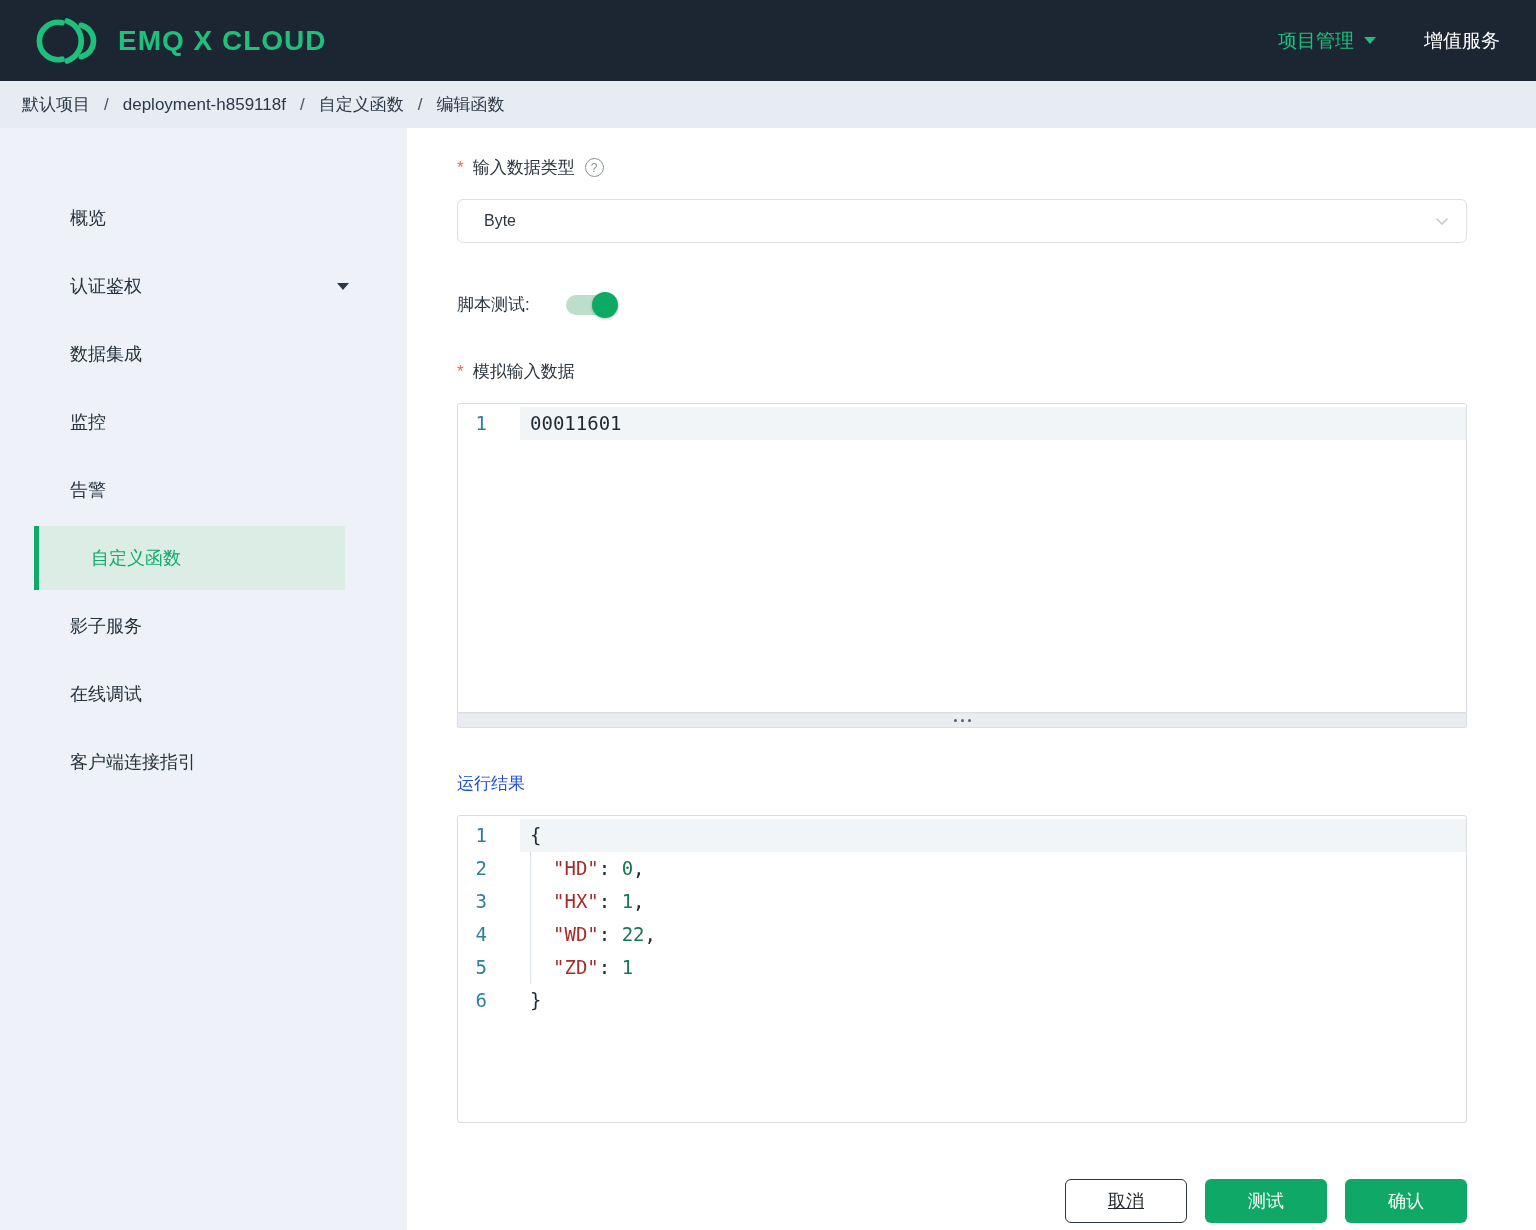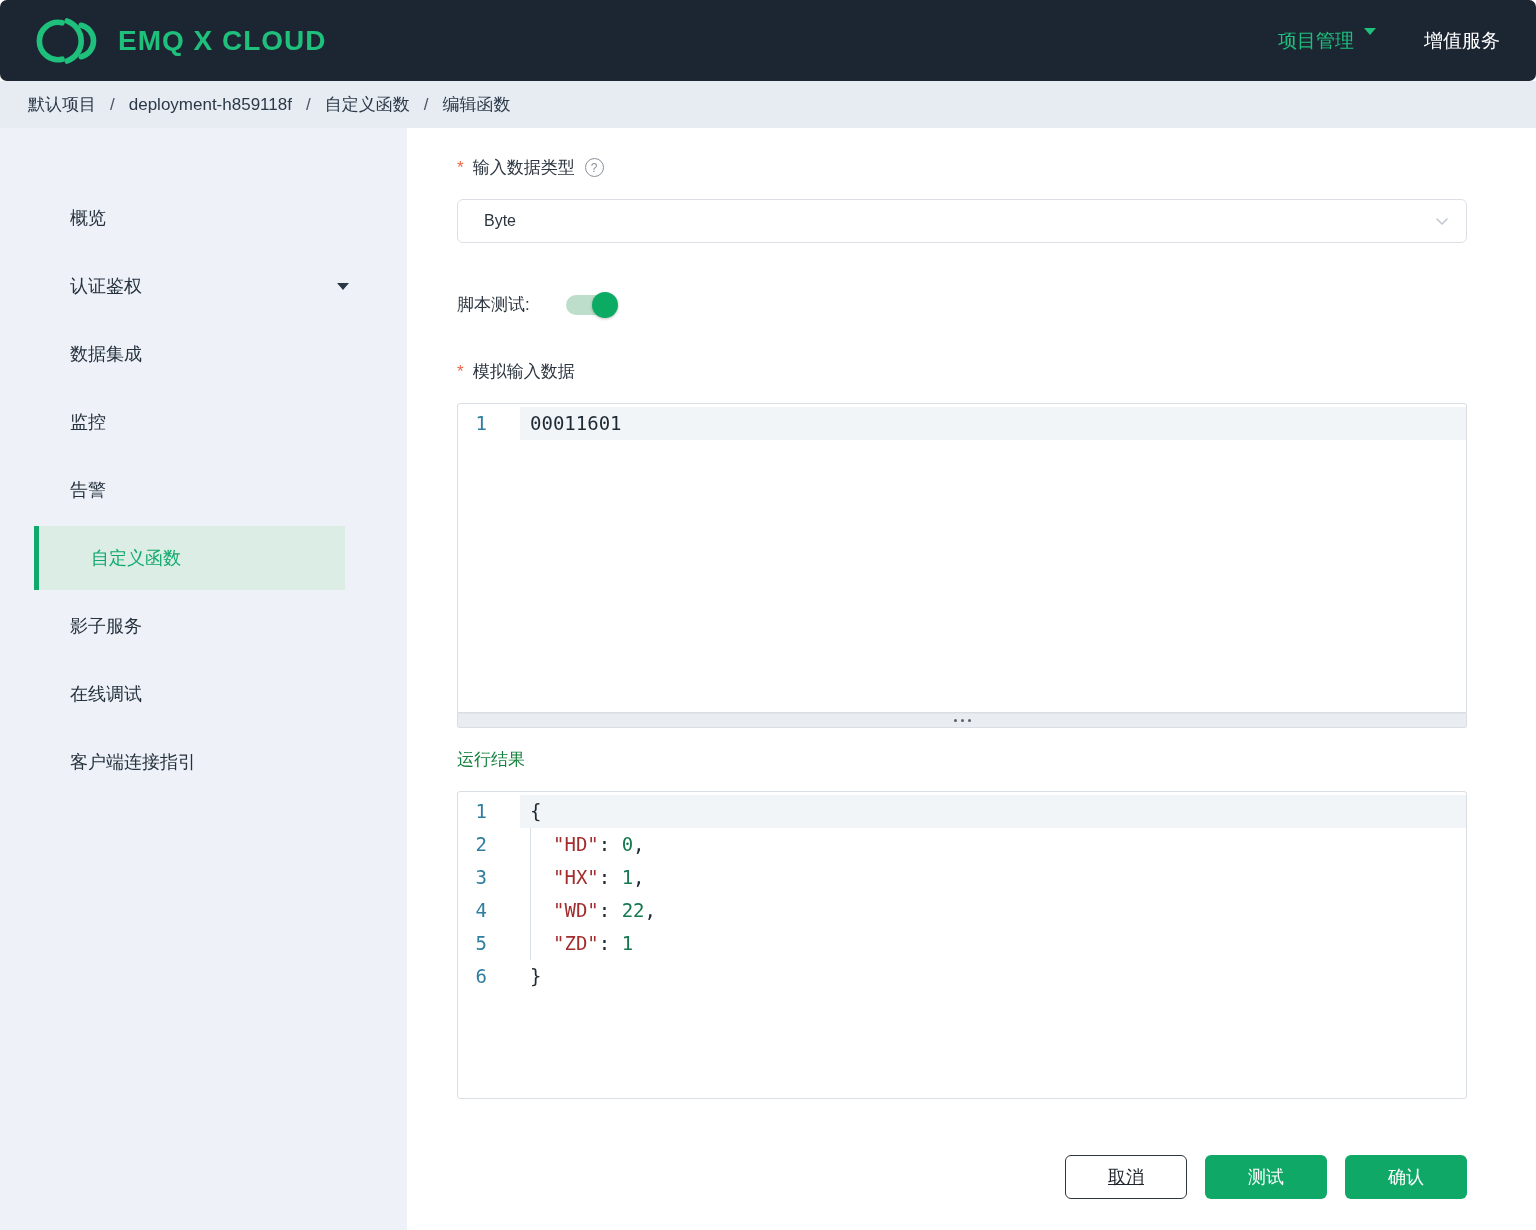--- a/index.html
+++ b/index.html
@@ -1,30 +1,30 @@
 <!DOCTYPE html>
 <html><head>
 <meta charset="utf-8">
 <style>
   * { margin:0; padding:0; box-sizing:border-box; }
   html,body { width:1536px; height:1230px; overflow:hidden; }
   body { font-family:"Liberation Sans","DejaVu Sans",sans-serif; background:#ffffff; color:#2B3540; }
   .page { width:1536px; height:1230px; display:flex; flex-direction:column; }
 
   
-  .header { height:81px; flex-shrink:0; background:#1C2633; display:flex; align-items:center; padding:0 36px;border-radius:7px; }
+  .header { height:81px; flex-shrink:0; background:#1C2633; display:flex; align-items:center; padding:0 36px; }
   .logo { display:flex; align-items:center; }
   .brand { margin-left:16px; font-size:28px; font-weight:700; letter-spacing:1px; color:#1EC07C; }
   .header-right { margin-left:auto; display:flex; align-items:center; gap:48px; }
-  .project-menu { display:flex; gap:10px; color:#1EC07C; font-size:19px; cursor:pointer; }
+  .project-menu { display:flex; align-items:center; gap:10px; color:#1EC07C; font-size:19px; cursor:pointer; }
   .caret-down-green { width:0; height:0; border-left:6px solid transparent; border-right:6px solid transparent; border-top:7px solid #1EC07C; }
   .value-services { color:#ffffff; font-size:19px; cursor:pointer; }
 
   
-  .breadcrumb { height:47px; flex-shrink:0; background:#E7ECF3; display:flex; align-items:center; padding-left:28px; font-size:17px; color:#2B3848; }
+  .breadcrumb { height:47px; flex-shrink:0; background:#E7ECF3; display:flex; align-items:center; padding-left:22px; font-size:17px; color:#2B3848; }
   .crumb { cursor:pointer; }
   .crumb-sep { margin:0 14px; color:#4A5664; }
 
   
   .layout { flex:1; display:flex; min-height:0; }
   .sidebar { width:407px; flex-shrink:0; background:#EEF2F8; padding-top:56px; }
   .side-item { height:68px; display:flex; align-items:center; padding-left:70px; font-size:18px; color:#25313D; cursor:pointer; }
   .side-caret { margin-left:auto; margin-right:58px; width:0; height:0; border-left:6px solid transparent; border-right:6px solid transparent; border-top:7px solid #2B3744; }
   .side-item.active { height:64px; margin:2px 62px 2px 34px; padding-left:52px; background:#DBEDE5; border-left:5px solid #10A96B; color:#10A96B; }
 
@@ -51,21 +51,21 @@
   .codecell { flex:1; padding-left:10px; color:#1E2A33; white-space:pre; }
   .code-row.active .codecell { background:#F2F5F8; }
   .indent { display:inline-block; width:23px; height:33px; border-left:1px solid #D9E0E6; vertical-align:top; }
   .tok-key { color:#A32D2D; }
   .tok-num { color:#15784E; }
   .tok-punct { color:#202B35; }
 
   .resize-bar { height:15px; background:#E9EDF1; border:1px solid #D9DEE4; border-top:1px solid #E2E6EB; border-radius:0 0 3px 3px; display:flex; align-items:center; justify-content:center; gap:4px; cursor:row-resize; }
   .dot { width:3px; height:3px; border-radius:50%; background:#55616C; }
 
-  .result-label { margin-top:20px; font-size:17px; color:#15803d; }
+  .result-label { margin-top:44px; font-size:17px; color:#1d4ed8; }
 
   .actions { display:flex; justify-content:flex-end; gap:18px; margin-top:56px; }
   .btn { width:122px; height:44px; border-radius:6px; font-size:18px; display:flex; align-items:center; justify-content:center; cursor:pointer; }
   .btn-cancel { background:#fff; border:1.5px solid #30363D; color:#1F252B;text-decoration:underline; }
   .btn-green { background:#0FA866; border:none; color:#fff; }
 </style>
 </head>
 <body>
 
 <div class="page">

